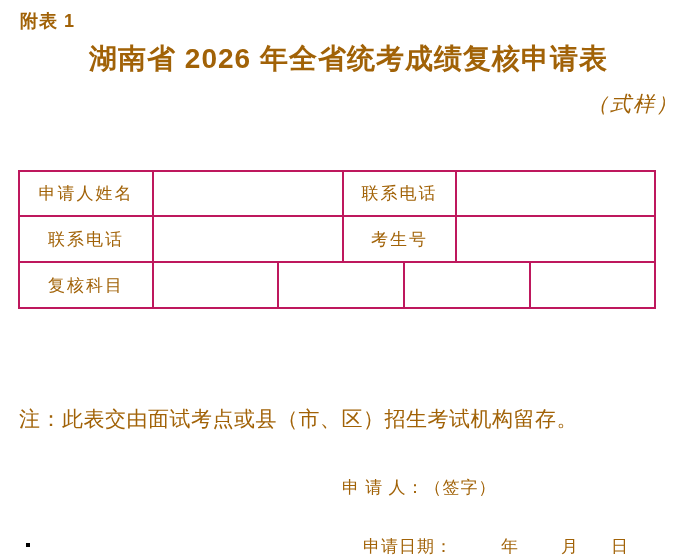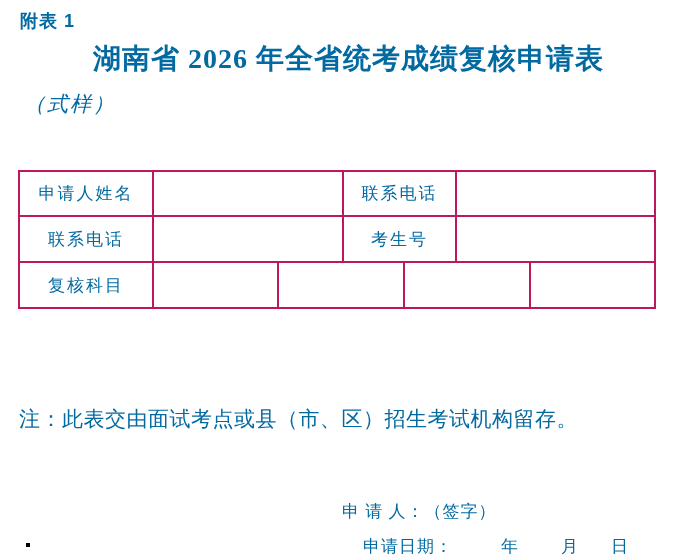--- a/index.html
+++ b/index.html
@@ -1,54 +1,54 @@
 <!DOCTYPE html>
 <html><head>
 <meta charset="utf-8">
 <style>
   html, body { margin: 0; padding: 0; background: #ffffff; }
   .page {
     position: relative;
     width: 679px;
     height: 556px;
     background: #ffffff;
-    color: #0369a1;
+    color: #a16207;
     font-family: "Liberation Serif", serif;
     overflow: hidden;
   }
   .appendix {
     position: absolute;
     left: 20px; top: 9px;
     font-family: "Liberation Sans", sans-serif;
     font-weight: bold;
     font-size: 18px;
     letter-spacing: 1px;
     white-space: pre;
   }
   .title {
     position: absolute;
     left: 0; top: 40px;
     width: 679px;
     margin: 0;
     padding-left: 18px;
     box-sizing: border-box;
     text-align: center;
-    font-family: Liberation Serif, serif;
+    font-family: Liberation Sans, sans-serif;
     font-weight: bold;
     font-size: 28px;
     letter-spacing: 1px;
     white-space: pre;
   }
   .subtitle {
     position: absolute;
     left: 0; top: 90px;
     width: 679px;
-    padding-left: 24px;
+    padding-left: 18px;
     box-sizing: border-box;
-    text-align: left;
+    text-align: right;
     font-size: 21px;
     font-style: italic;
     letter-spacing: 2px;
   }
   table.form-table {
     position: absolute;
     left: 18px; top: 170px;
     width: 638px;
     border-collapse: collapse;
     table-layout: fixed;
@@ -66,21 +66,21 @@
   tr.row-2, tr.row-4 { height: 46px; }
   .note {
     position: absolute;
     left: 19px; top: 405px;
     font-size: 21px;
     letter-spacing: 0.5px;
     white-space: pre;
   }
   .sig-applicant {
     position: absolute;
-    left: 342px; top: 500px;
+    left: 342px; top: 476px;
     font-size: 17px;
     letter-spacing: 1px;
     white-space: pre;
   }
   .sig-date {
     position: absolute;
     left: 342px; top: 515px;
     font-size: 17px;
     letter-spacing: 1px;
     white-space: pre;

